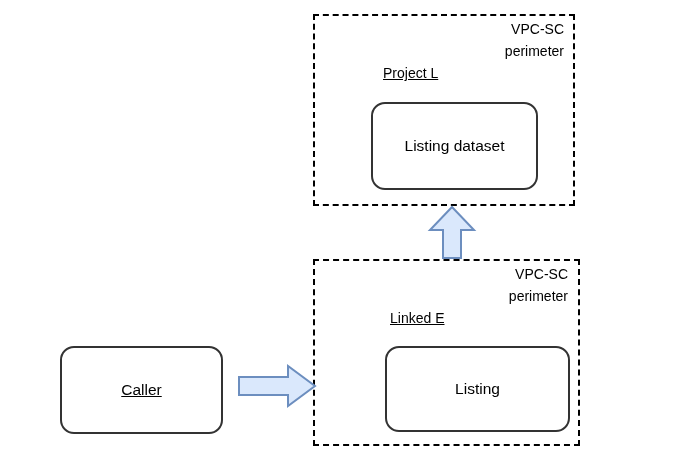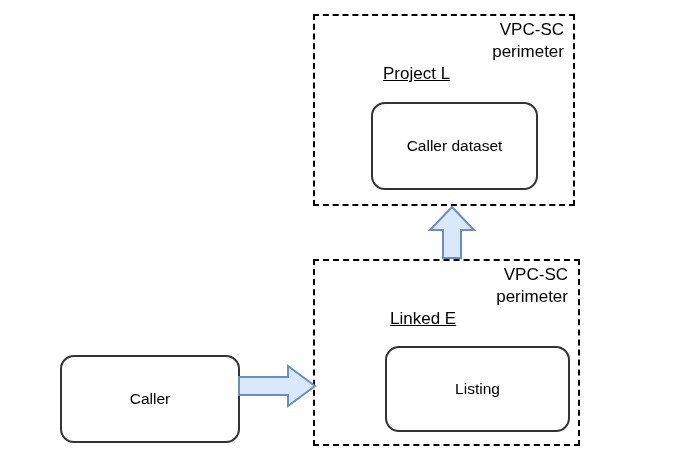--- a/index.html
+++ b/index.html
@@ -43,21 +43,21 @@
     font-size: 15.5px;
     line-height: 1.2;
     color: #000000;
     text-align: center;
     white-space: nowrap;
   }
 
   
   .label {
     position: absolute;
-    font-size: 17px;
+    font-size: 14px;
     line-height: 19px;
     color: #000000;
     white-space: pre;
   }
   .label.center {
     text-decoration: underline;
   }
   .label.right {
     text-align: right;
   }
@@ -78,21 +78,21 @@
 
   <div class="perimeter" style="left:313px; top:14px; width:262px; height:192px;"></div>
 
   <div class="label right" style="left:378px; top:20px; width:186px;">VPC-SC</div>
 
   <div class="label right" style="left:378px; top:42px; width:186px;">perimeter</div>
 
   <div class="label center" style="left:383px; top:64px; width:144px;">Project L</div>
 
   <div class="node" style="left:371px; top:102px; width:167px; height:88px;">
-    <span class="node-label">Caller dataset</span>
+    <span class="node-label">Listing dataset</span>
   </div>
 
   <div class="arrow" style="left:428px; top:205px; width:48px; height:54px;">
     <svg width="48" height="54" viewBox="0 0 48 54" xmlns="http://www.w3.org/2000/svg">
       <polygon points="24,2 46,25 33,25 33,53 15,53 15,25 2,25" fill="#dae8fc" stroke="#6c8ebf" stroke-width="2" stroke-linejoin="miter"></polygon>
     </svg>
   </div>
 
   <div class="perimeter" style="left:313px; top:259px; width:267px; height:187px;"></div>
 
@@ -100,21 +100,21 @@
 
   <div class="label right" style="left:382px; top:287px; width:186px;">perimeter</div>
 
   <div class="label center" style="left:390px; top:309px; width:144px;">Linked E</div>
 
   <div class="node" style="left:385px; top:346px; width:185px; height:86px;">
     <span class="node-label">Listing</span>
   </div>
 
 
-  <div class="node" style="left:60px; top:355px; width:180px; height:88px;">
+  <div class="node" style="left:60px; top:346px; width:163px; height:88px;text-decoration:underline;">
     <span class="node-label">Caller</span>
   </div>
 
   <div class="arrow" style="left:237px; top:364px; width:80px; height:44px;">
     <svg width="80" height="44" viewBox="0 0 80 44" xmlns="http://www.w3.org/2000/svg">
       <polygon points="2,13 51,13 51,2 78,22 51,42 51,31 2,31" fill="#dae8fc" stroke="#6c8ebf" stroke-width="2" stroke-linejoin="miter"></polygon>
     </svg>
   </div>
 
 </div>

